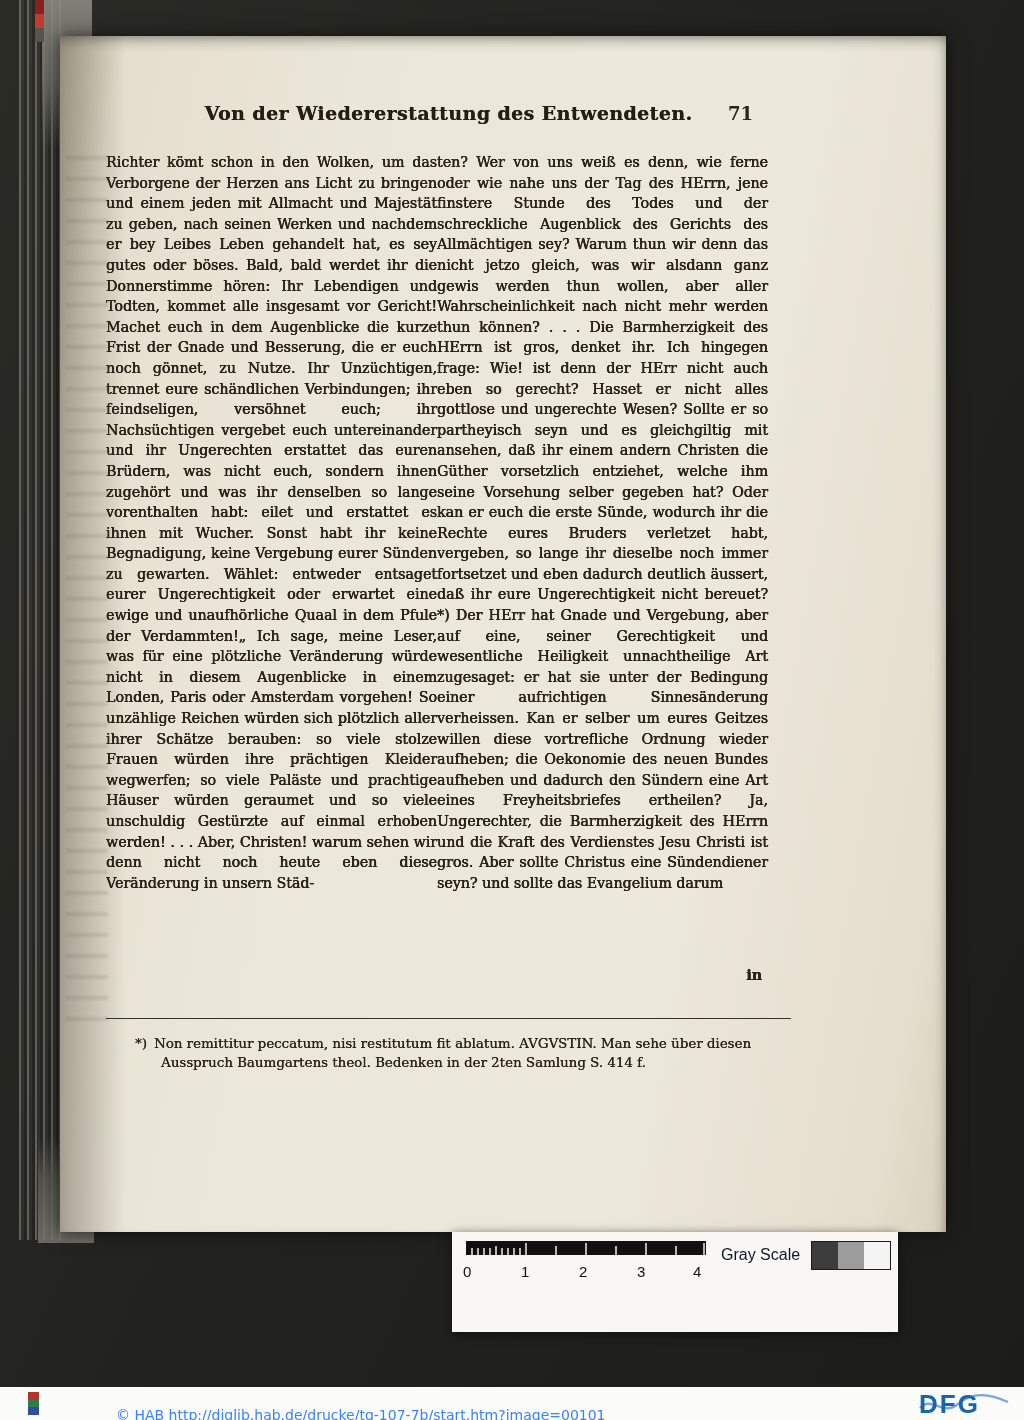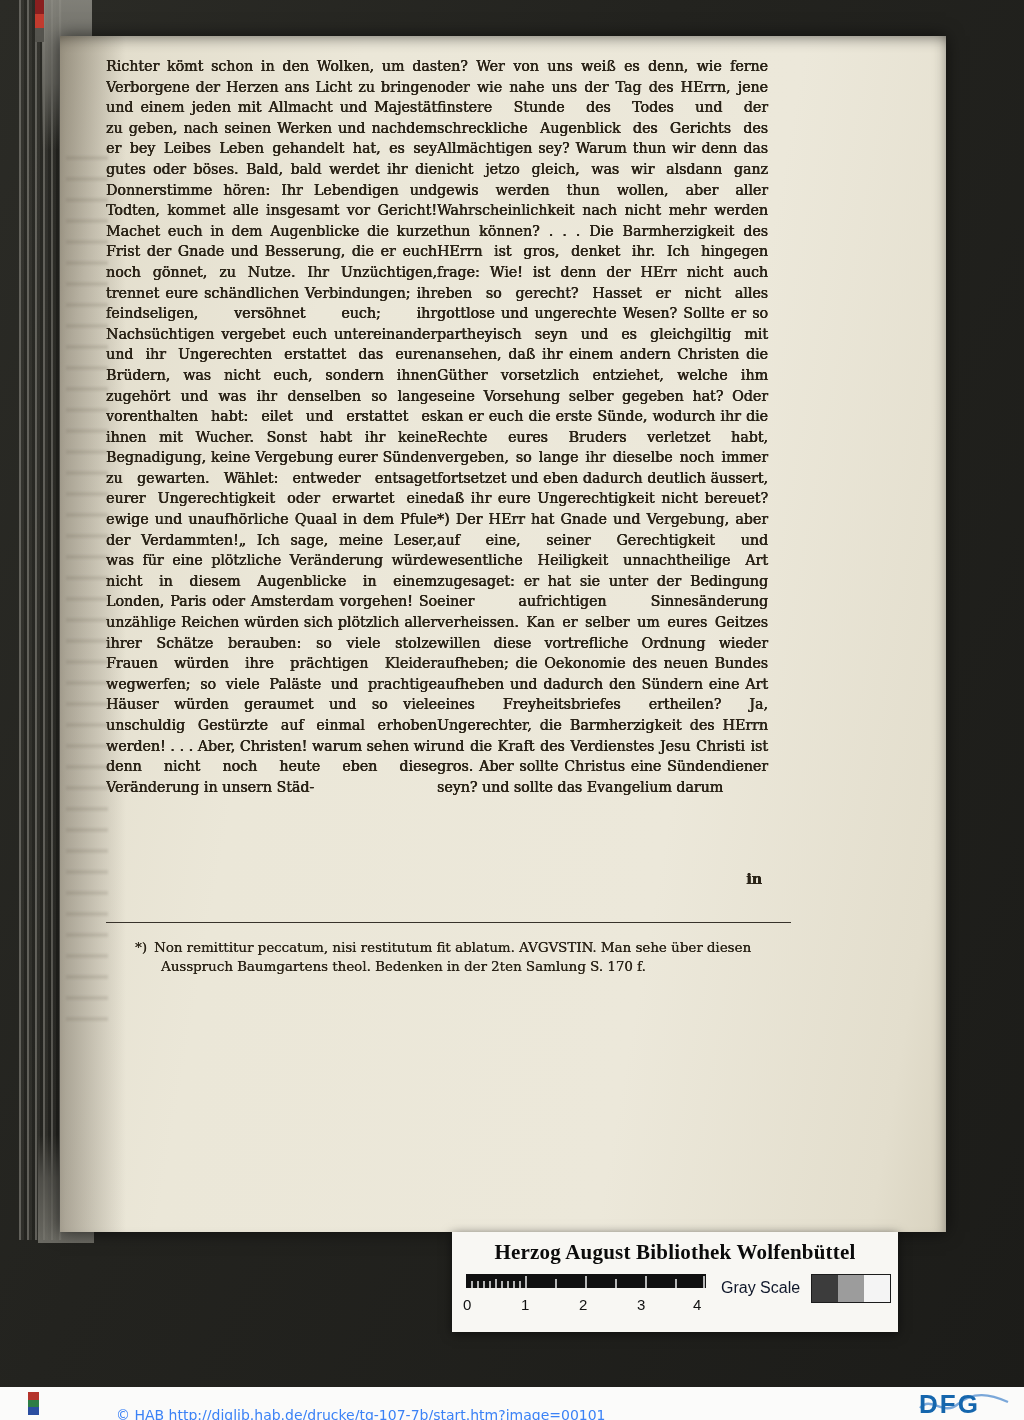--- a/index.html
+++ b/index.html
@@ -119,39 +119,42 @@
       <i></i>
       <i></i>
       <i></i>
     </div>
 
   <div class="page">
     <div class="gutter"></div>
     <div class="bleed"></div>
 
     <div class="content">
+      <div class="header-row">
+        <div class="header-title">Von der Wiedererstattung des Entwendeten.</div>
+        <div class="page-num">71</div>
+      </div>
 
       <div class="cols">
         <div class="col">Richter kömt schon in den Wolken, um das Verborgene der Herzen ans Licht zu bringen und einem jeden mit Allmacht und Majestät zu geben, nach seinen Werken und nachdem er bey Leibes Leben gehandelt hat, es sey gutes oder böses. Bald, bald werdet ihr die Donnerstimme hören: Ihr Lebendigen und Todten, kommet alle insgesamt vor Gericht! Machet euch in dem Augenblicke die kurze Frist der Gnade und Besserung, die er euch noch gönnet, zu Nutze. Ihr Unzüchtigen, trennet eure schändlichen Verbindungen; ihr feindseligen, versöhnet euch; ihr Nachsüchtigen vergebet euch untereinander und ihr Ungerechten erstattet das euren Brüdern, was nicht euch, sondern ihnen zugehört und was ihr denselben so lange vorenthalten habt: eilet und erstattet es ihnen mit Wucher. Sonst habt ihr keine Begnadigung, keine Vergebung eurer Sünden zu gewarten. Wählet: entweder entsaget eurer Ungerechtigkeit oder erwartet eine ewige und unaufhörliche Quaal in dem Pfule der Verdammten!„ Ich sage, meine Leser, was für eine plötzliche Veränderung würde nicht in diesem Augenblicke in einem Londen, Paris oder Amsterdam vorgehen! So unzählige Reichen würden sich plötzlich aller ihrer Schätze berauben: so viele stolze Frauen würden ihre prächtigen Kleider wegwerfen; so viele Paläste und prachtige Häuser würden geraumet und so viele unschuldig Gestürzte auf einmal erhoben werden! . . . Aber, Christen! warum sehen wir denn nicht noch heute eben diese Veränderung in unsern Städ-</div>
         <div class="col">
           <span>ten? Wer von uns weiß es denn, wie ferne oder wie nahe uns der Tag des HErrn, jene finstere Stunde des Todes und der schreckliche Augenblick des Gerichts des Allmächtigen sey? Warum thun wir denn das nicht jetzo gleich, was wir alsdann ganz gewis werden thun wollen, aber aller Wahrscheinlichkeit nach nicht mehr werden thun können? . . . Die Barmherzigkeit des HErrn ist gros, denket ihr. Ich hingegen frage: Wie! ist denn der HErr nicht auch eben so gerecht? Hasset er nicht alles gottlose und ungerechte Wesen? Sollte er so partheyisch seyn und es gleichgiltig mit ansehen, daß ihr einem andern Christen die Güther vorsetzlich entziehet, welche ihm seine Vorsehung selber gegeben hat? Oder kan er euch die erste Sünde, wodurch ihr die Rechte eures Bruders verletzet habt, vergeben, so lange ihr dieselbe noch immer fortsetzet und eben dadurch deutlich äussert, daß ihr eure Ungerechtigkeit nicht bereuet? *) Der HErr hat Gnade und Vergebung, aber auf eine, seiner Gerechtigkeit und wesentliche Heiligkeit unnachtheilige Art zugesaget: er hat sie unter der Bedingung einer aufrichtigen Sinnesänderung verheissen. Kan er selber um eures Geitzes willen diese vortrefliche Ordnung wieder aufheben; die Oekonomie des neuen Bundes aufheben und dadurch den Sündern eine Art eines Freyheitsbriefes ertheilen? Ja, Ungerechter, die Barmherzigkeit des HErrn und die Kraft des Verdienstes Jesu Christi ist gros. Aber sollte Christus eine Sündendiener seyn? und sollte das Evangelium darum</span>
           <span class="catchword">in</span>
         </div>
       </div>
 
       <hr class="rule">
 
       <div class="footnote">
-        <span class="fn-marker">*)</span><span>Non remittitur peccatum, nisi restitutum fit ablatum. AVGVSTIN. Man sehe über diesen Ausspruch Baumgartens theol. Bedenken in der 2ten Samlung S. 170 f.</span>
+        <span class="fn-marker">*)</span><span>Non remittitur peccatum, nisi restitutum fit ablatum. AVGVSTIN. Man sehe über diesen Ausspruch Baumgartens theol. Bedenken in der 2ten Samlung S. 414 f.</span>
       </div>
     </div>
   </div>
 
   <div class="plate">
-    <div class="plate-title">Herzog August Bibliothek Wolfenbüttel</div>
     <div class="plate-row">
       <div class="ruler-wrap">
         <svg width="240" height="18" viewBox="0 0 240 18">
           <rect x="0" y="0" width="240" height="14" fill="#101010"></rect>
           <g stroke="#ffffff" stroke-width="1.4">
             <line x1="6" y1="7" x2="6" y2="14"></line>
               <line x1="12" y1="7" x2="12" y2="14"></line>
             <line x1="18" y1="7" x2="18" y2="14"></line>
               <line x1="24" y1="7" x2="24" y2="14"></line>
             <line x1="30" y1="5" x2="30" y2="14"></line>

